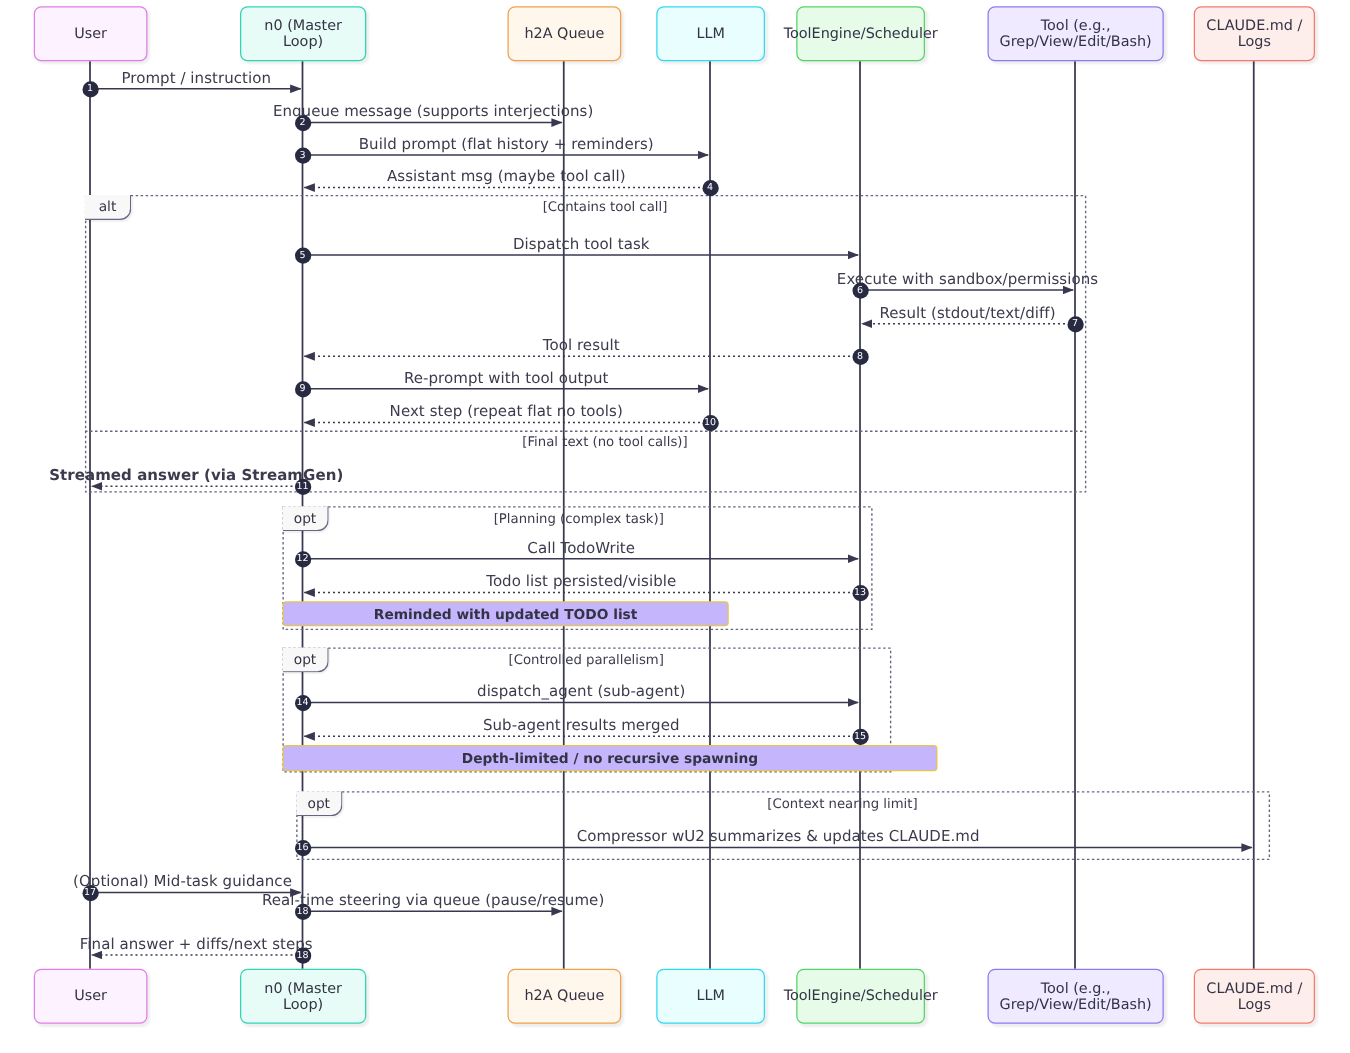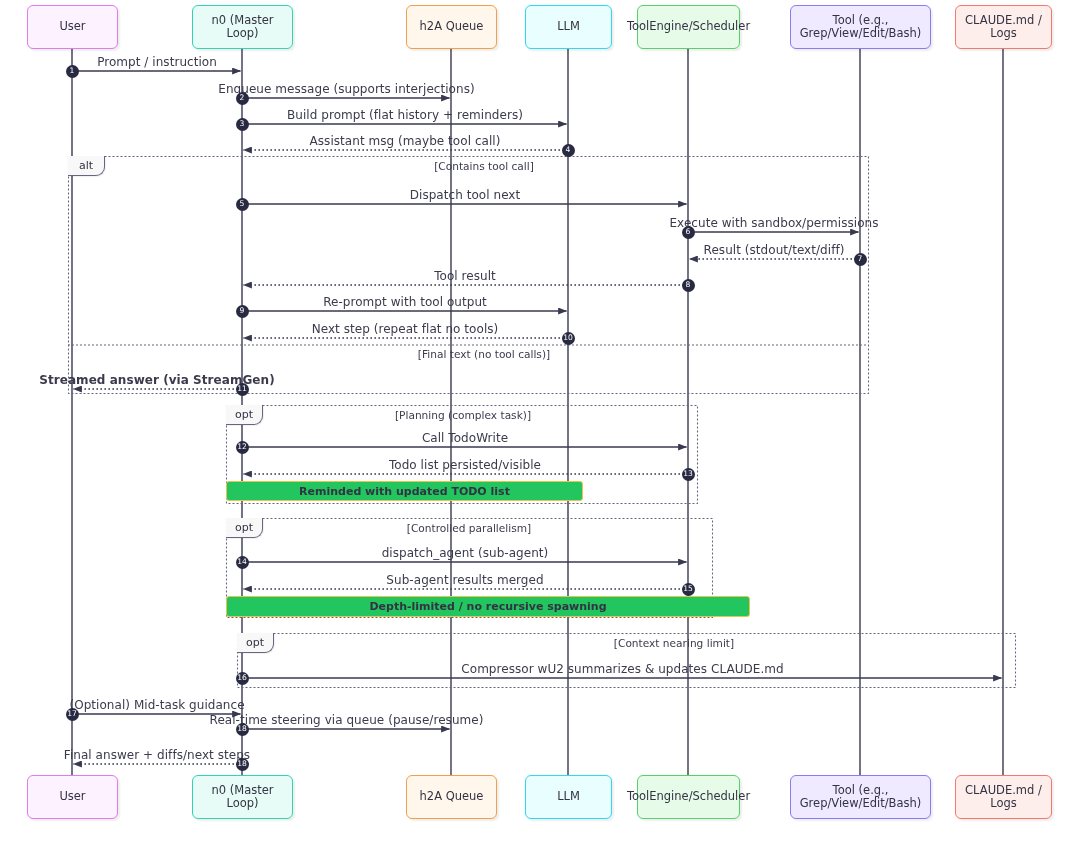--- a/index.html
+++ b/index.html
@@ -33,21 +33,21 @@
     display:flex;align-items:center;justify-content:center;
     padding:0 7px;
     box-shadow:1px 1px 1px rgba(0,0,0,0.06);
   }
   .frag-cond{
     position:absolute;font-size:10.6px;color:#3b3b4d;
     white-space:nowrap;transform:translateX(-50%);
   }
   .note-box{
     position:absolute;box-sizing:border-box;
-    background:#22c55e;border:1.4px solid #e8c44a;
+    background:#c4b5fd;border:1.4px solid #e8c44a;
     border-radius:3px;
     display:flex;align-items:center;justify-content:center;
     font-size:11px;font-weight:bold;color:#333344;
   }
   .seqnum{
     position:absolute;width:13px;height:13px;border-radius:50%;
     background:#282a42;color:#ffffff;font-size:7.6px;
     display:flex;align-items:center;justify-content:center;
     font-family:"DejaVu Sans","Liberation Sans",sans-serif;
     line-height:1;
@@ -157,21 +157,21 @@
       <div class="frag-label-box" style="left: 237px; top: 633px; width: 37px; height: 20px;">opt</div>
       <div class="frag-cond" style="left: 674px; top: 637px;">[Context nearing limit]</div>
       <div class="msg-label" style="left: 157px; top: 55px;">Prompt / instruction</div>
       <div class="seqnum" style="left: 65.5px; top: 64.5px;">1</div>
       <div class="msg-label" style="left: 346.5px; top: 82px;">Enqueue message (supports interjections)</div>
       <div class="seqnum" style="left: 235.5px; top: 91.5px;">2</div>
       <div class="msg-label" style="left: 405px; top: 108px;">Build prompt (flat history + reminders)</div>
       <div class="seqnum" style="left: 235.5px; top: 117.5px;">3</div>
       <div class="msg-label" style="left: 405px; top: 134px;">Assistant msg (maybe tool call)</div>
       <div class="seqnum" style="left: 561.5px; top: 143.5px;">4</div>
-      <div class="msg-label" style="left: 465px; top: 188px;">Dispatch tool next</div>
+      <div class="msg-label" style="left: 465px; top: 188px;">Dispatch tool task</div>
       <div class="seqnum" style="left: 235.5px; top: 197.5px;">5</div>
       <div class="msg-label" style="left: 774px; top: 216px;">Execute with sandbox/permissions</div>
       <div class="seqnum" style="left: 681.5px; top: 225.5px;">6</div>
       <div class="msg-label" style="left: 774px; top: 243px;">Result (stdout/text/diff)</div>
       <div class="seqnum" style="left: 853.5px; top: 252.5px;">7</div>
       <div class="msg-label" style="left: 465px; top: 269px;">Tool result</div>
       <div class="seqnum" style="left: 681.5px; top: 278.5px;">8</div>
       <div class="msg-label" style="left: 405px; top: 295px;">Re-prompt with tool output</div>
       <div class="seqnum" style="left: 235.5px; top: 304.5px;">9</div>
       <div class="msg-label" style="left: 405px; top: 322px;">Next step (repeat flat no tools)</div>
@@ -181,21 +181,21 @@
       <div class="msg-label" style="left: 465px; top: 431px;">Call TodoWrite</div>
       <div class="seqnum" style="left: 235.5px; top: 440.5px;">12</div>
       <div class="msg-label" style="left: 465px; top: 458px;">Todo list persisted/visible</div>
       <div class="seqnum" style="left: 681.5px; top: 467.5px;">13</div>
       <div class="msg-label" style="left: 465px; top: 546px;">dispatch_agent (sub-agent)</div>
       <div class="seqnum" style="left: 235.5px; top: 555.5px;">14</div>
       <div class="msg-label" style="left: 465px; top: 573px;">Sub-agent results merged</div>
       <div class="seqnum" style="left: 681.5px; top: 582.5px;">15</div>
       <div class="msg-label" style="left: 622.5px; top: 662px;">Compressor wU2 summarizes &amp; updates CLAUDE.md</div>
       <div class="seqnum" style="left: 235.5px; top: 671.5px;">16</div>
-      <div class="msg-label" style="left: 157px; top: 698px;">(Optional) Mid-task guidance</div>
+      <div class="msg-label" style="left: 146px; top: 698px;">(Optional) Mid-task guidance</div>
       <div class="seqnum" style="left: 65.5px; top: 707.5px;">17</div>
       <div class="msg-label" style="left: 346.5px; top: 713px;">Real-time steering via queue (pause/resume)</div>
       <div class="seqnum" style="left: 235.5px; top: 722.5px;">18</div>
       <div class="msg-label" style="left: 157px; top: 748px;">Final answer + diffs/next steps</div>
       <div class="seqnum" style="left: 235.5px; top: 757.5px;">18</div>
       <div class="note-box" style="left: 226px; top: 481px; width: 357px; height: 20px;">
         <span>Reminded with updated TODO list</span>
       </div>
       <div class="note-box" style="left: 226px; top: 596px; width: 524px; height: 21px;">
         <span>Depth-limited / no recursive spawning</span>

